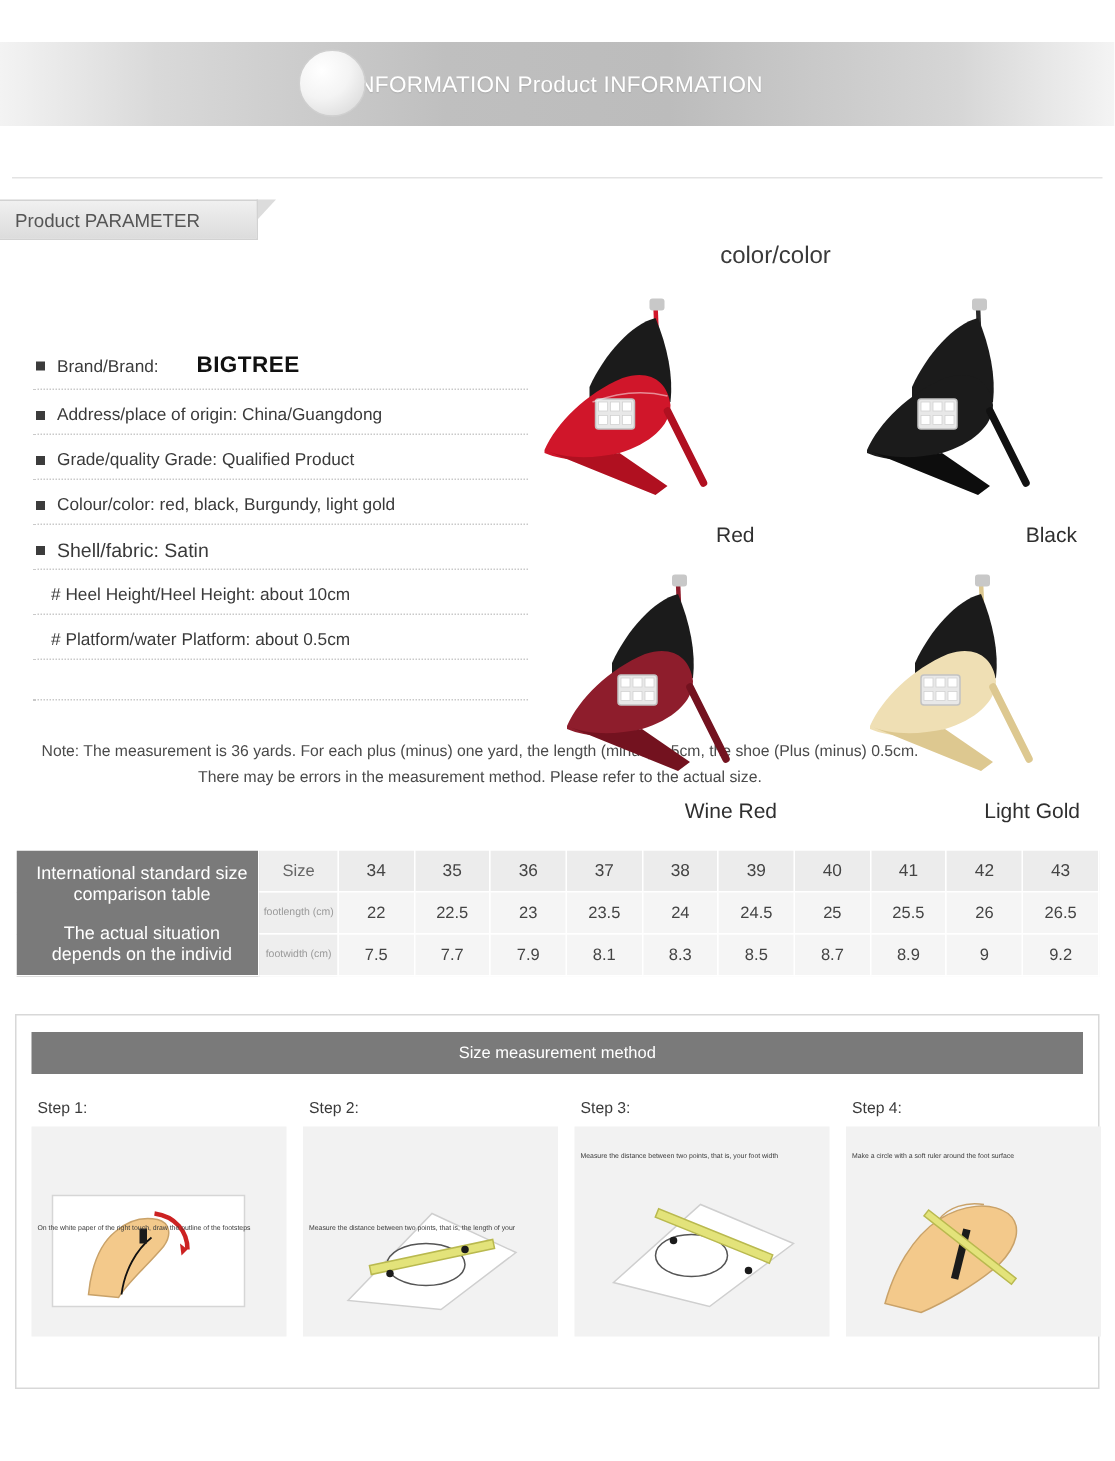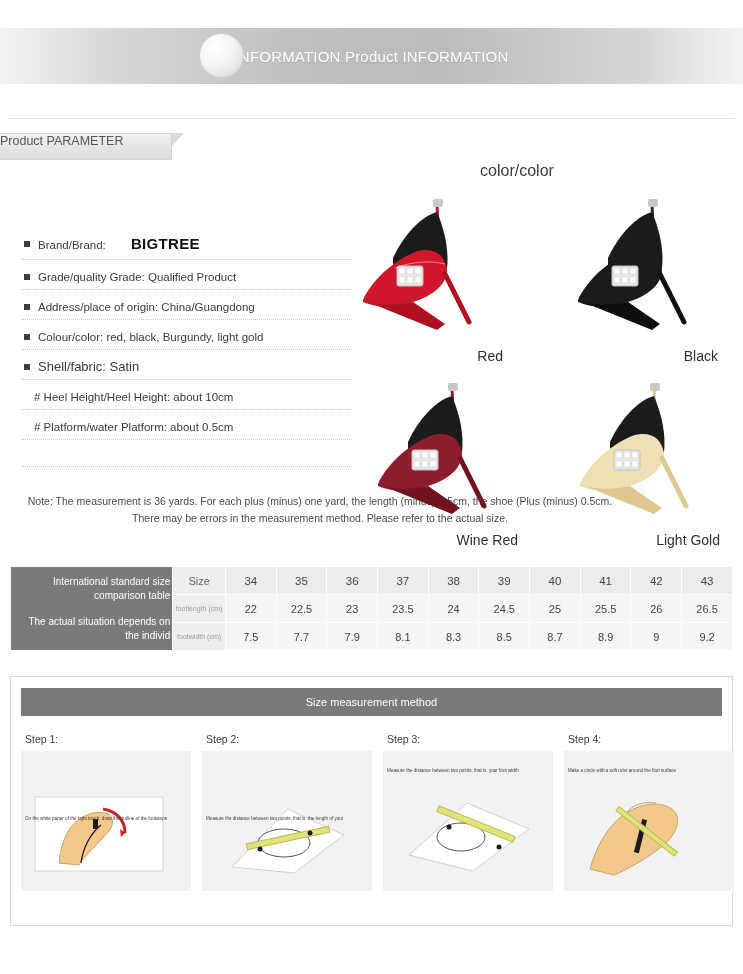--- a/index.html
+++ b/index.html
@@ -53,20 +53,22 @@
 
   
   .param-tab {
     position: absolute;
     left: 0; top: 133px;
     width: 172px; height: 27px;
     background: linear-gradient(to bottom, #f0f0f0, #dcdcdc);
     border: 1px solid #d2d2d2;
     border-left: none;
     display: flex;
+    align-items: center;
+    padding-left: 10px;
   }
   .param-tab-label {
     font-size: 12.5px;
     color: #555;
   }
   .param-tab-corner {
     position: absolute;
     left: 172px; top: 133px;
     width: 0; height: 0;
     border-top: 13px solid #dcdcdc;
@@ -163,22 +165,22 @@
     border: 1px solid #ffffff;
     text-align: center;
     height: 28px;
     padding: 0 2px;
     font-weight: normal;
     color: #444;
   }
   .size-table .hdr-cell {
     background: #7a7a7a;
     color: #ffffff;
-    font-size: 10px;
-    text-align: right;
+    font-size: 12px;
+    text-align: center;
     padding-left: 8px;
     width: 160px;
     line-height: 14px;
   }
   .size-table .lbl-cell {
     background: #eeeeee;
     color: #9a9a9a;
     font-size: 7px;
     width: 52px;
   }
@@ -267,26 +269,26 @@
   <div class="spec-list">
 
     <div class="spec-row brand">
       <span class="bullet"></span>
       <span>Brand/Brand:</span>
       <span class="brand-name">BIGTREE</span>
     </div>
 
     <div class="spec-row">
       <span class="bullet"></span>
-      <span>Grade/quality Grade: Qualified Product</span>
+      <span>Address/place of origin: China/Guangdong</span>
     </div>
 
     <div class="spec-row">
       <span class="bullet"></span>
-      <span>Address/place of origin: China/Guangdong</span>
+      <span>Grade/quality Grade: Qualified Product</span>
     </div>
 
     <div class="spec-row">
       <span class="bullet"></span>
       <span>Colour/color: red, black, Burgundy, light gold</span>
     </div>
 
     <div class="spec-row fabric">
       <span class="bullet"></span>
       <span>Shell/fabric: Satin</span>

